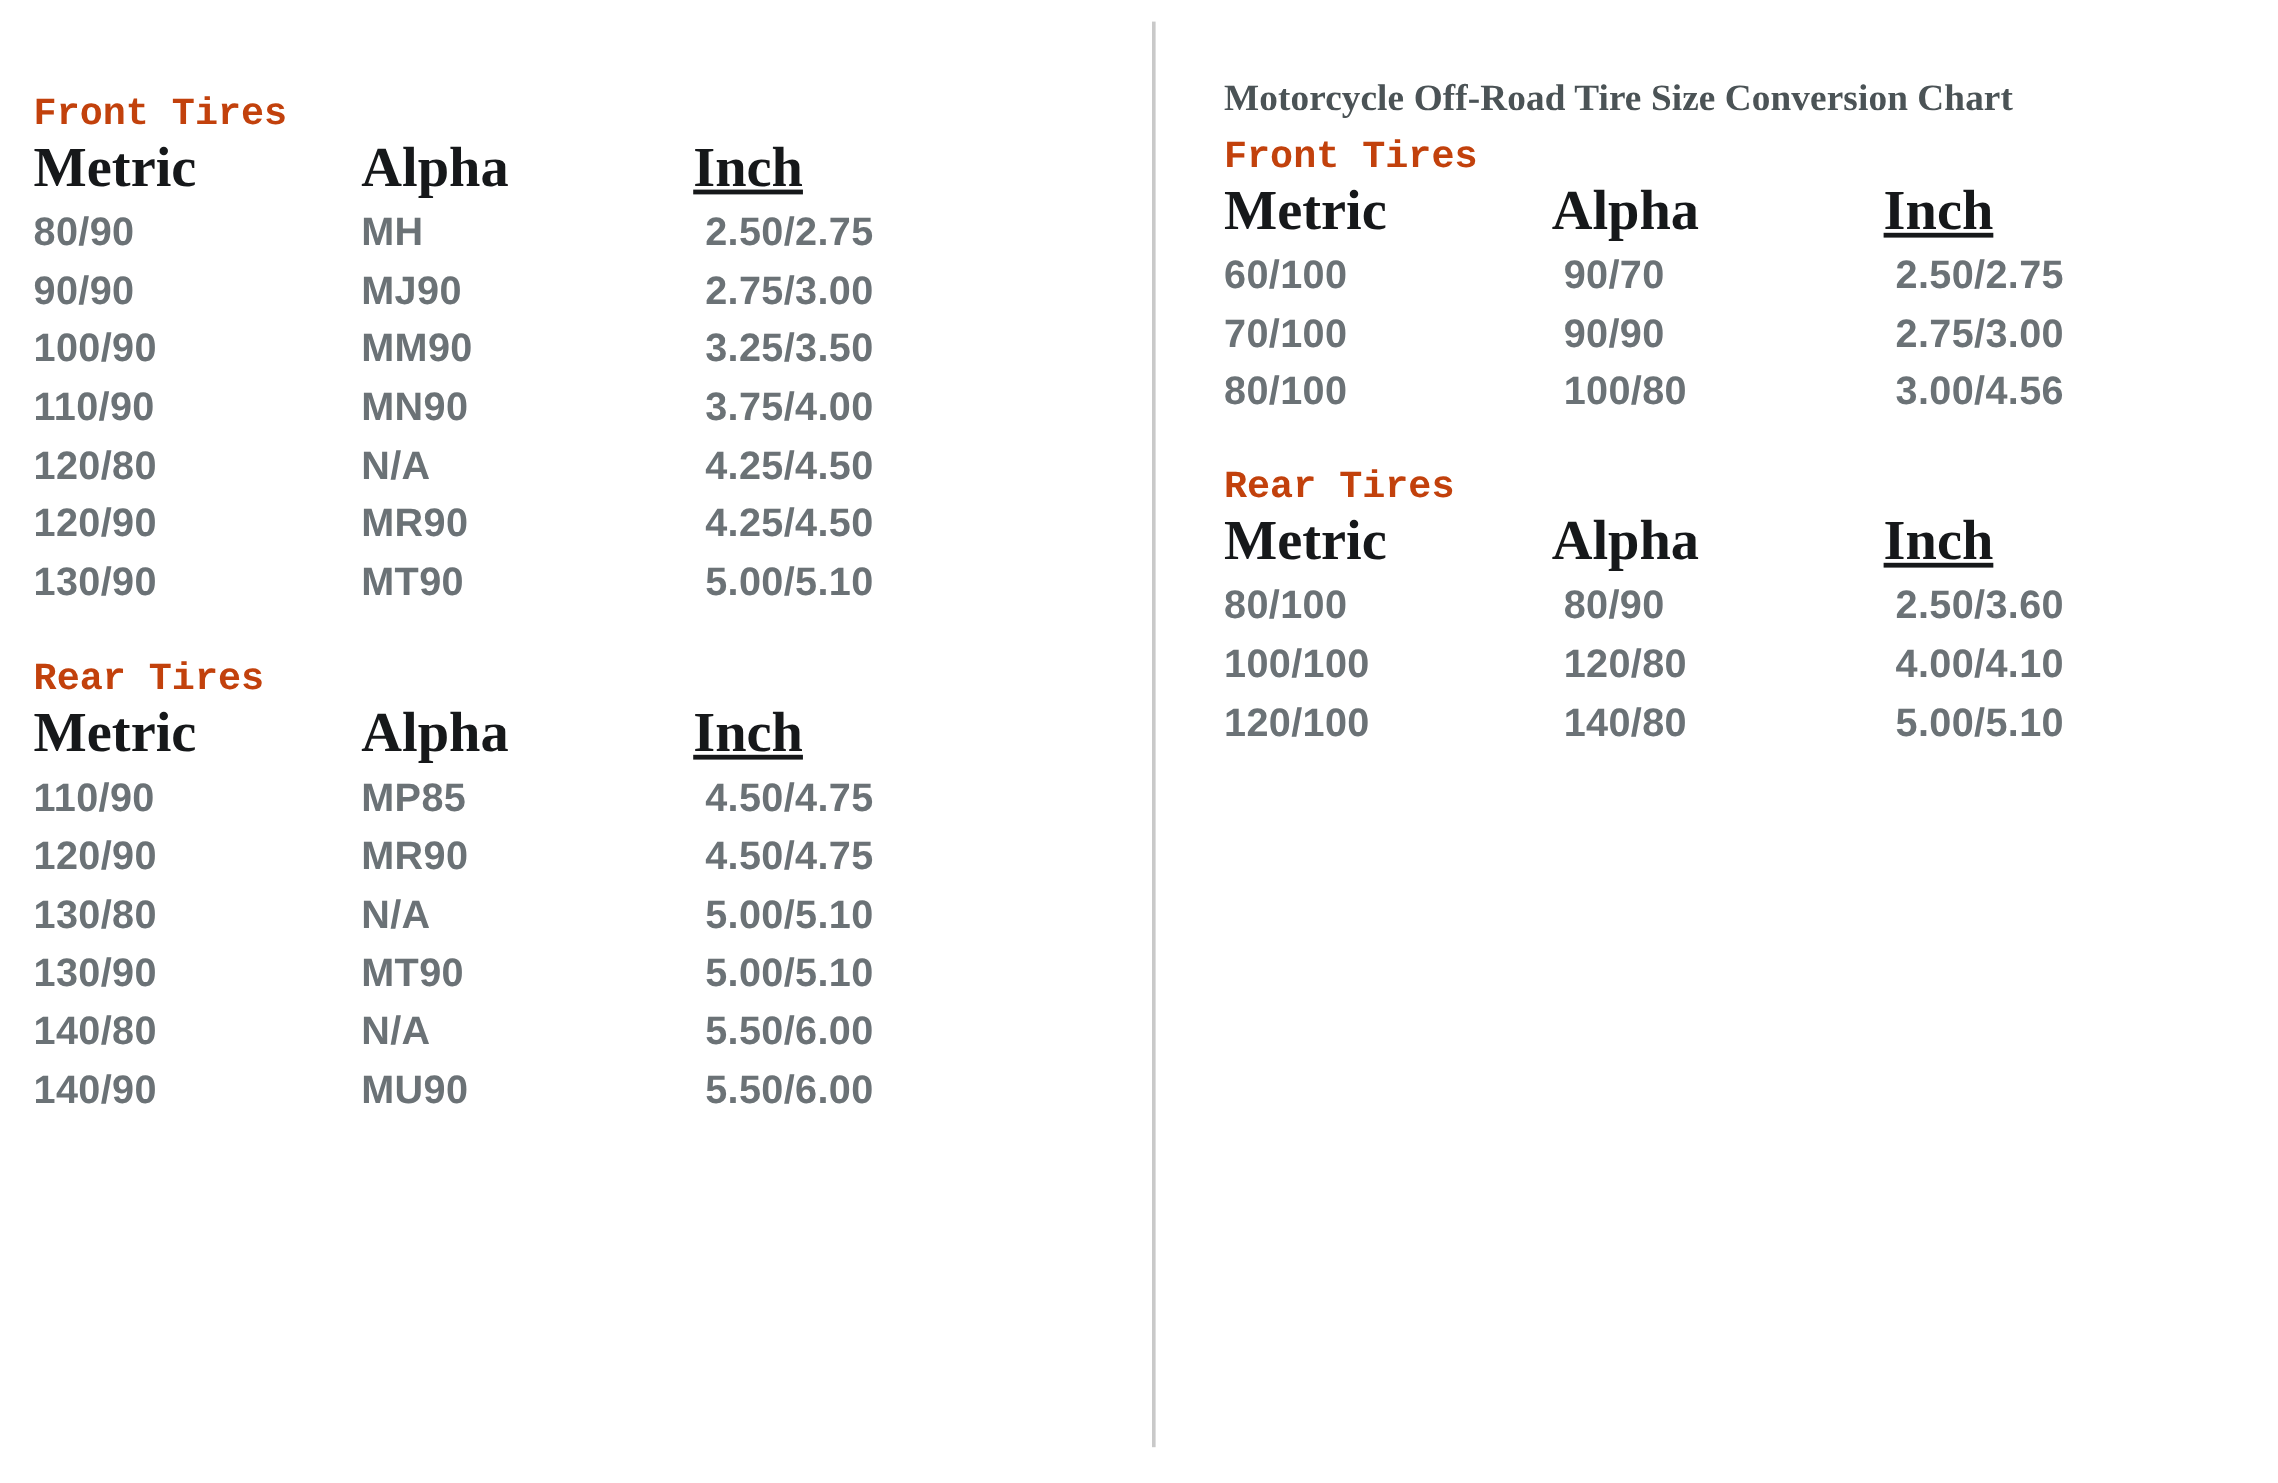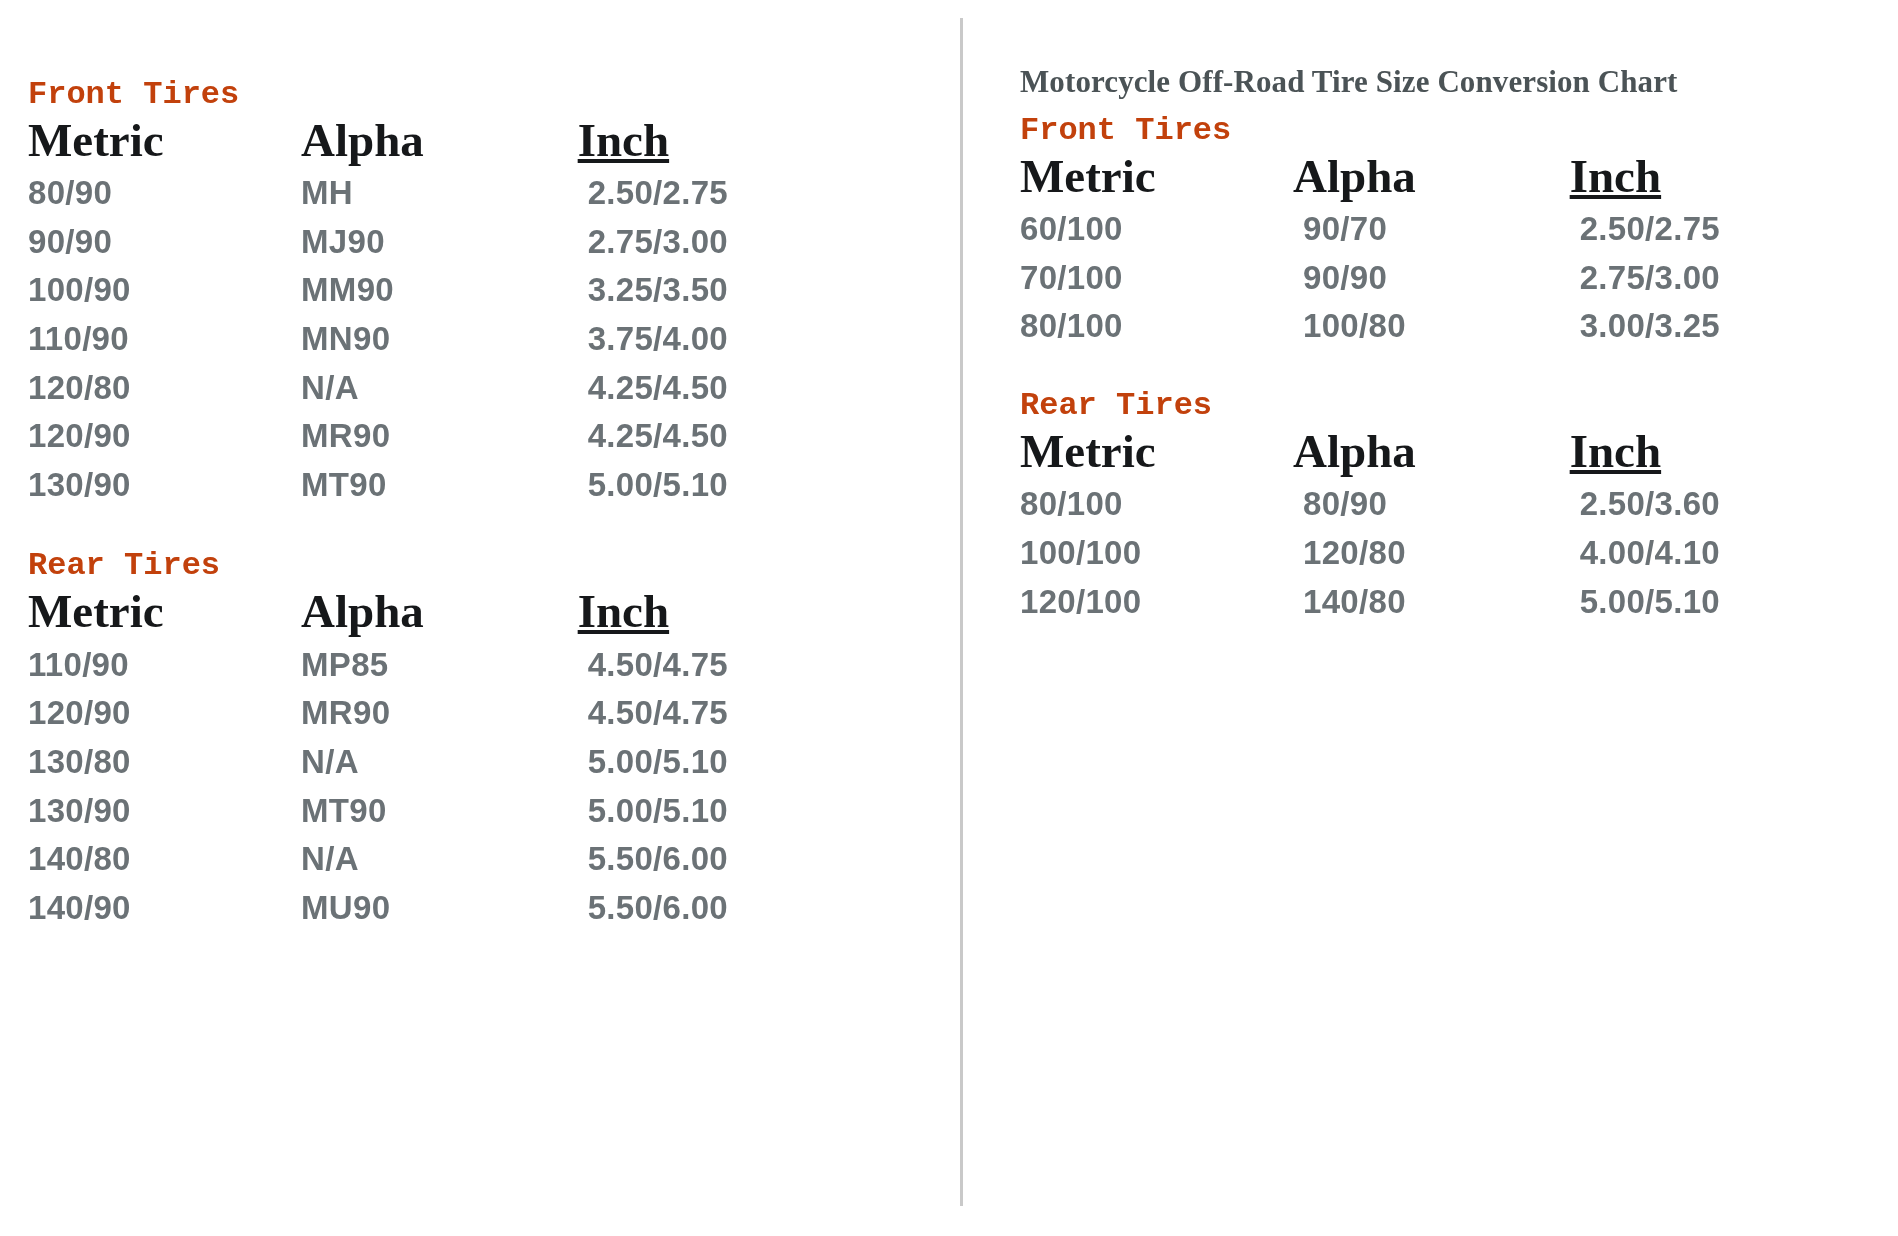--- a/index.html
+++ b/index.html
@@ -241,21 +241,21 @@
           <td>2.50/2.75</td>
         </tr>
         <tr>
           <td>70/100</td>
           <td>90/90</td>
           <td>2.75/3.00</td>
         </tr>
         <tr>
           <td>80/100</td>
           <td>100/80</td>
-          <td>3.00/3.25</td>
+          <td>3.00/4.56</td>
         </tr>
       </tbody>
     </table>
 
     <h2 class="section-title rear-right">Rear Tires</h2>
 
     <table class="tire-table right-table">
       <thead>
         <tr>
           <th class="col-metric">Metric</th>

